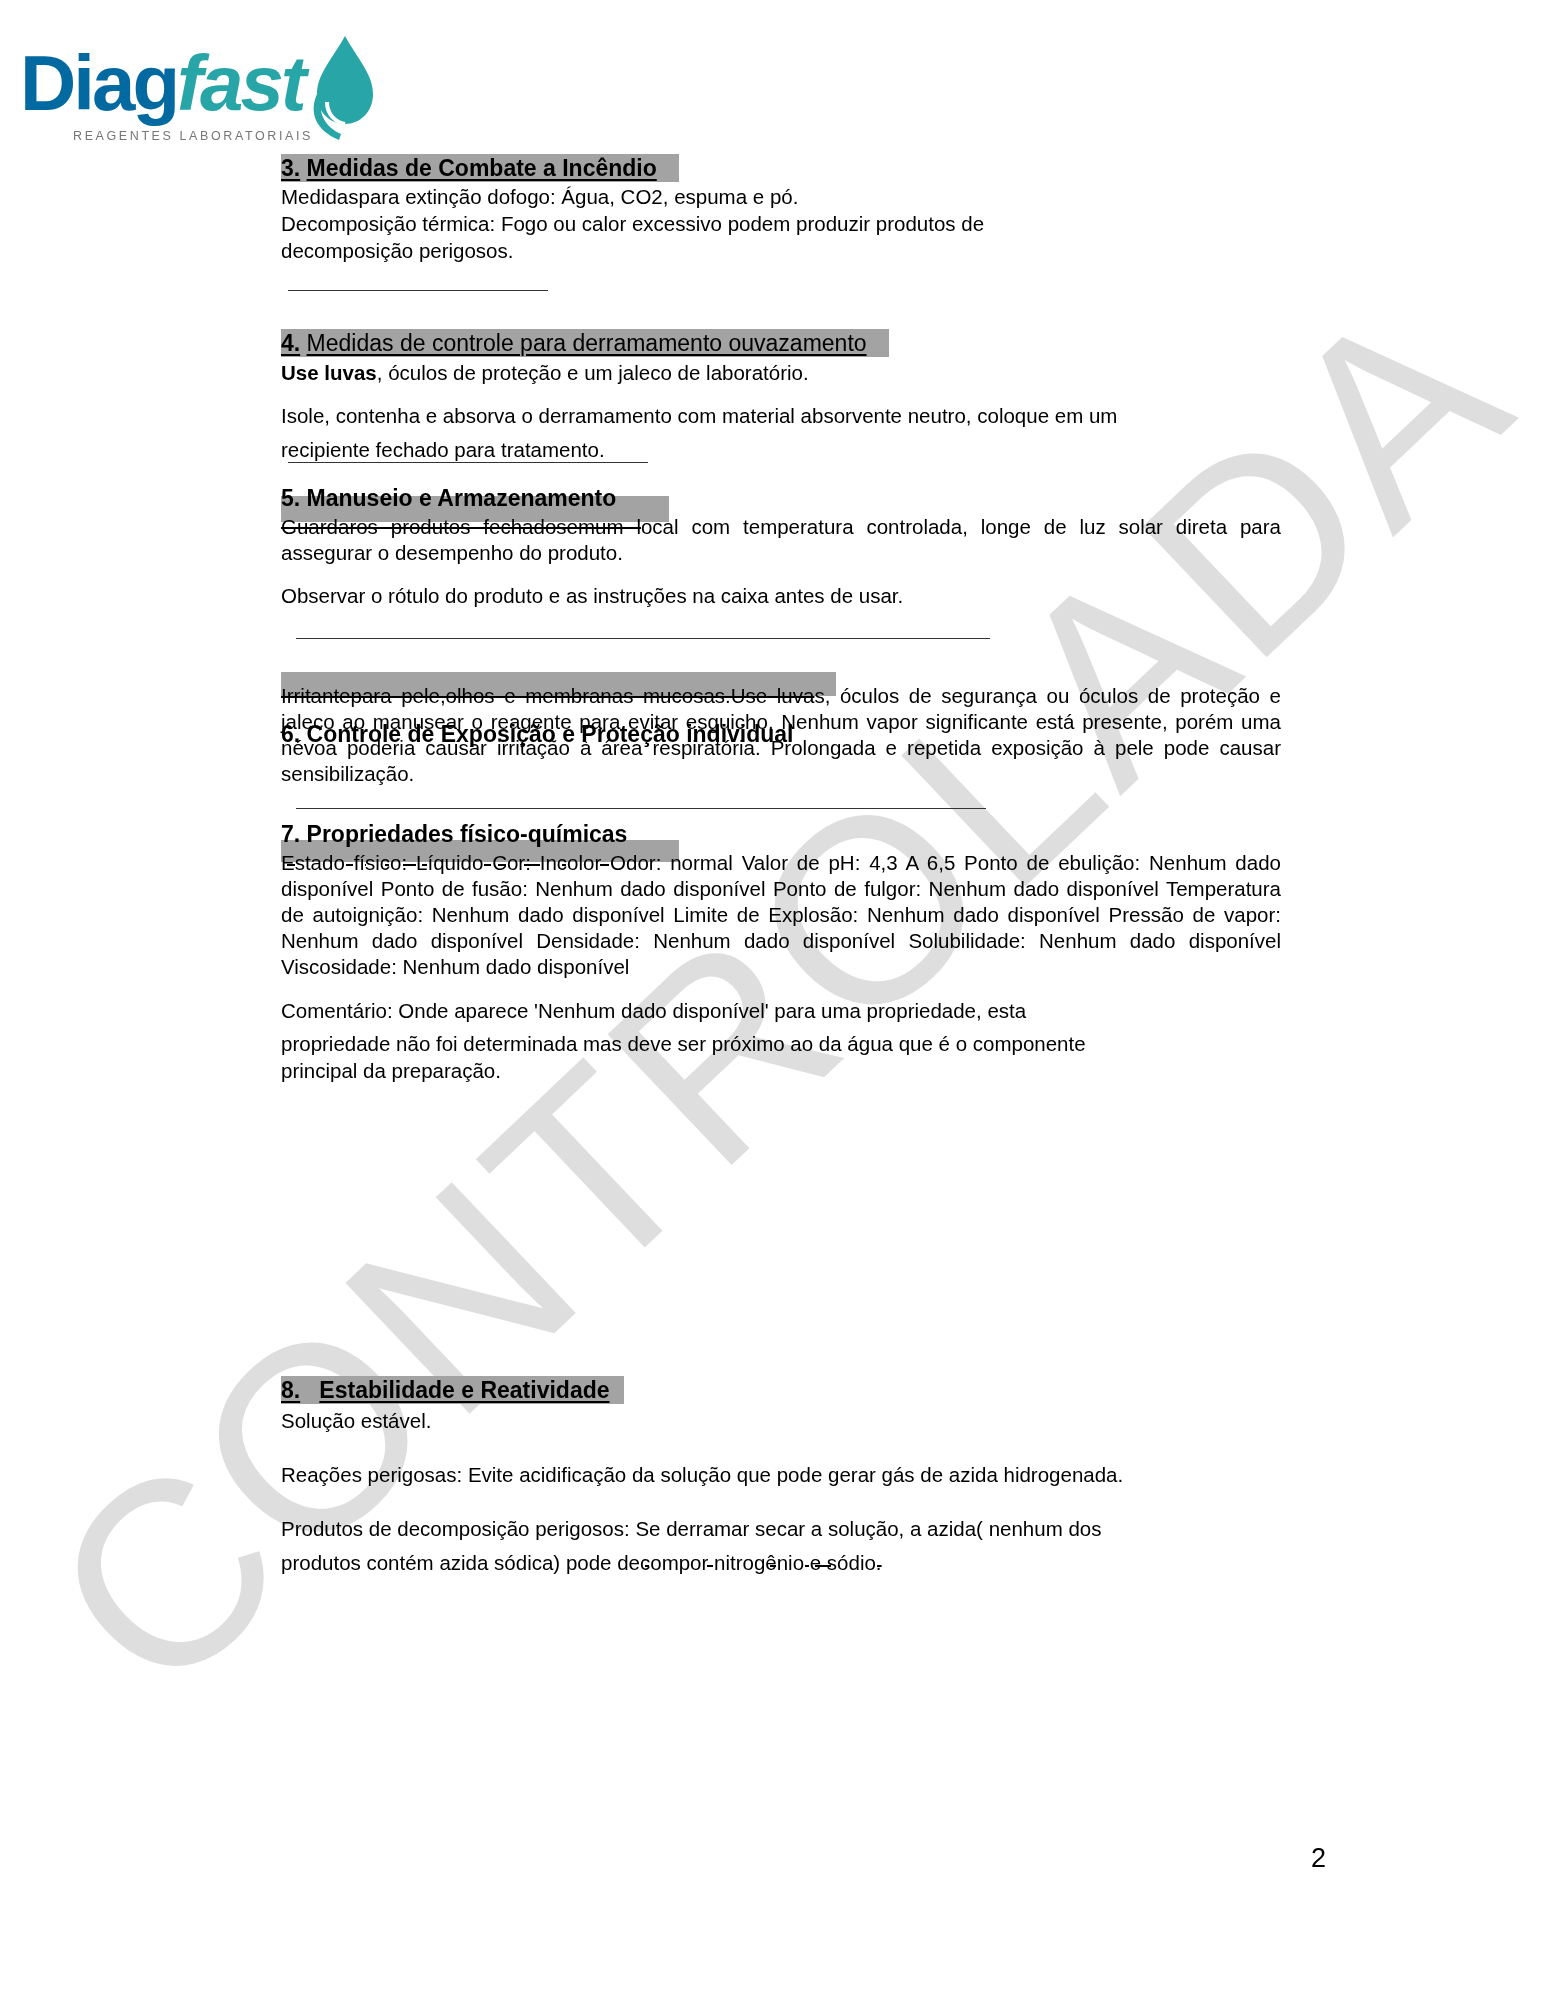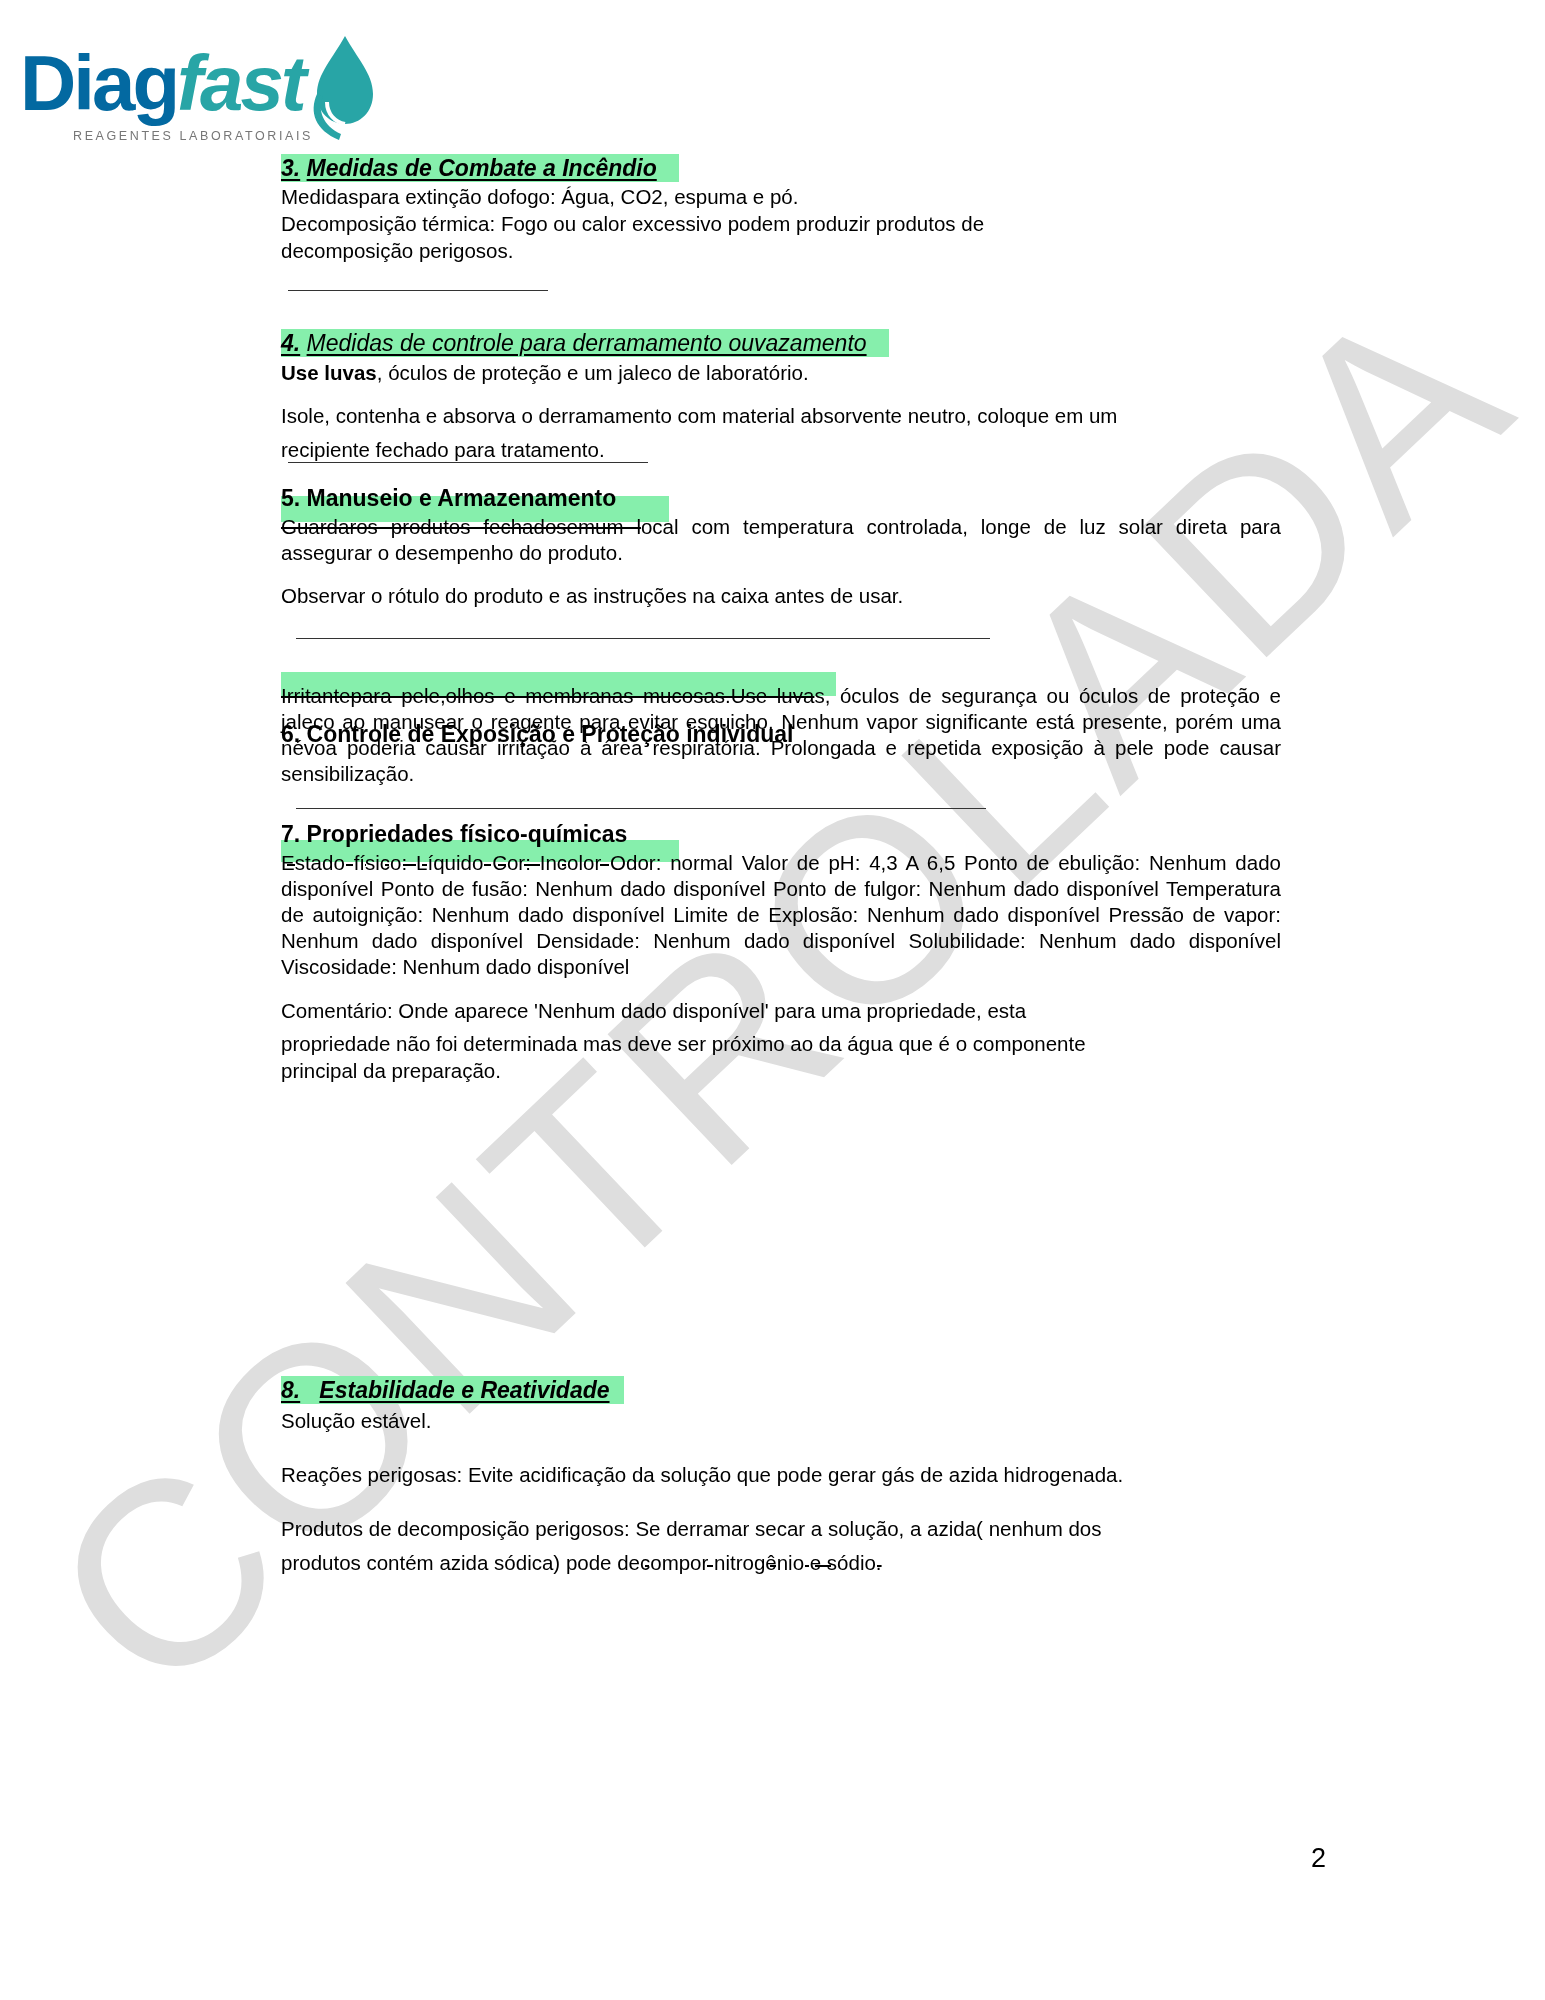--- a/index.html
+++ b/index.html
@@ -13,21 +13,21 @@
     .logo .word { position: absolute; left: 2px; top: 18px; font-size: 78px; font-weight: bold; letter-spacing: -3px; line-height: 1; }
     .logo .diag { color: #0369a1; }
     .logo .fast { color: #28a5a6; font-style: italic; }
     .logo .sub { position: absolute; left: 25px; top: 103px; font-size: 12.5px; letter-spacing: 2.6px; color: #767676; margin-left: 30px; }
     .logo svg { position: absolute; left: 275px; top: 4px; }
     .page { position: absolute; left: 0; top: 0; width: 1545px; height: 2000px; z-index: 1; }
     .blk { position: absolute; left: 281px; width: 1000px; font-size: 20.5px; line-height: 26px; }
     .line { position: absolute; left: 281px; font-size: 20.5px; white-space: nowrap; line-height: 26px; }
     .just { text-align: justify; text-align-last: left; }
     .h { position: absolute; left: 281px; font-size: 23px; font-weight: bold; white-space: nowrap; line-height: 28px; }
-    .hl { background: #86efac; font-style: italic; }
+    .hl { background: #a3a3a3; }
     .u { text-decoration: underline; text-decoration-thickness: 2px; text-underline-offset: 3px; }
     .rule { position: absolute; height: 1px; background: #333; }
     .strike { text-decoration: line-through; text-decoration-thickness: 2px; }
     .ital { }
     .bold { font-weight: bold; }
     .pagenum { position: absolute; left: 1311px; top: 1843px; font-size: 27px; }
   </style>
 </head>
 <body>
 

